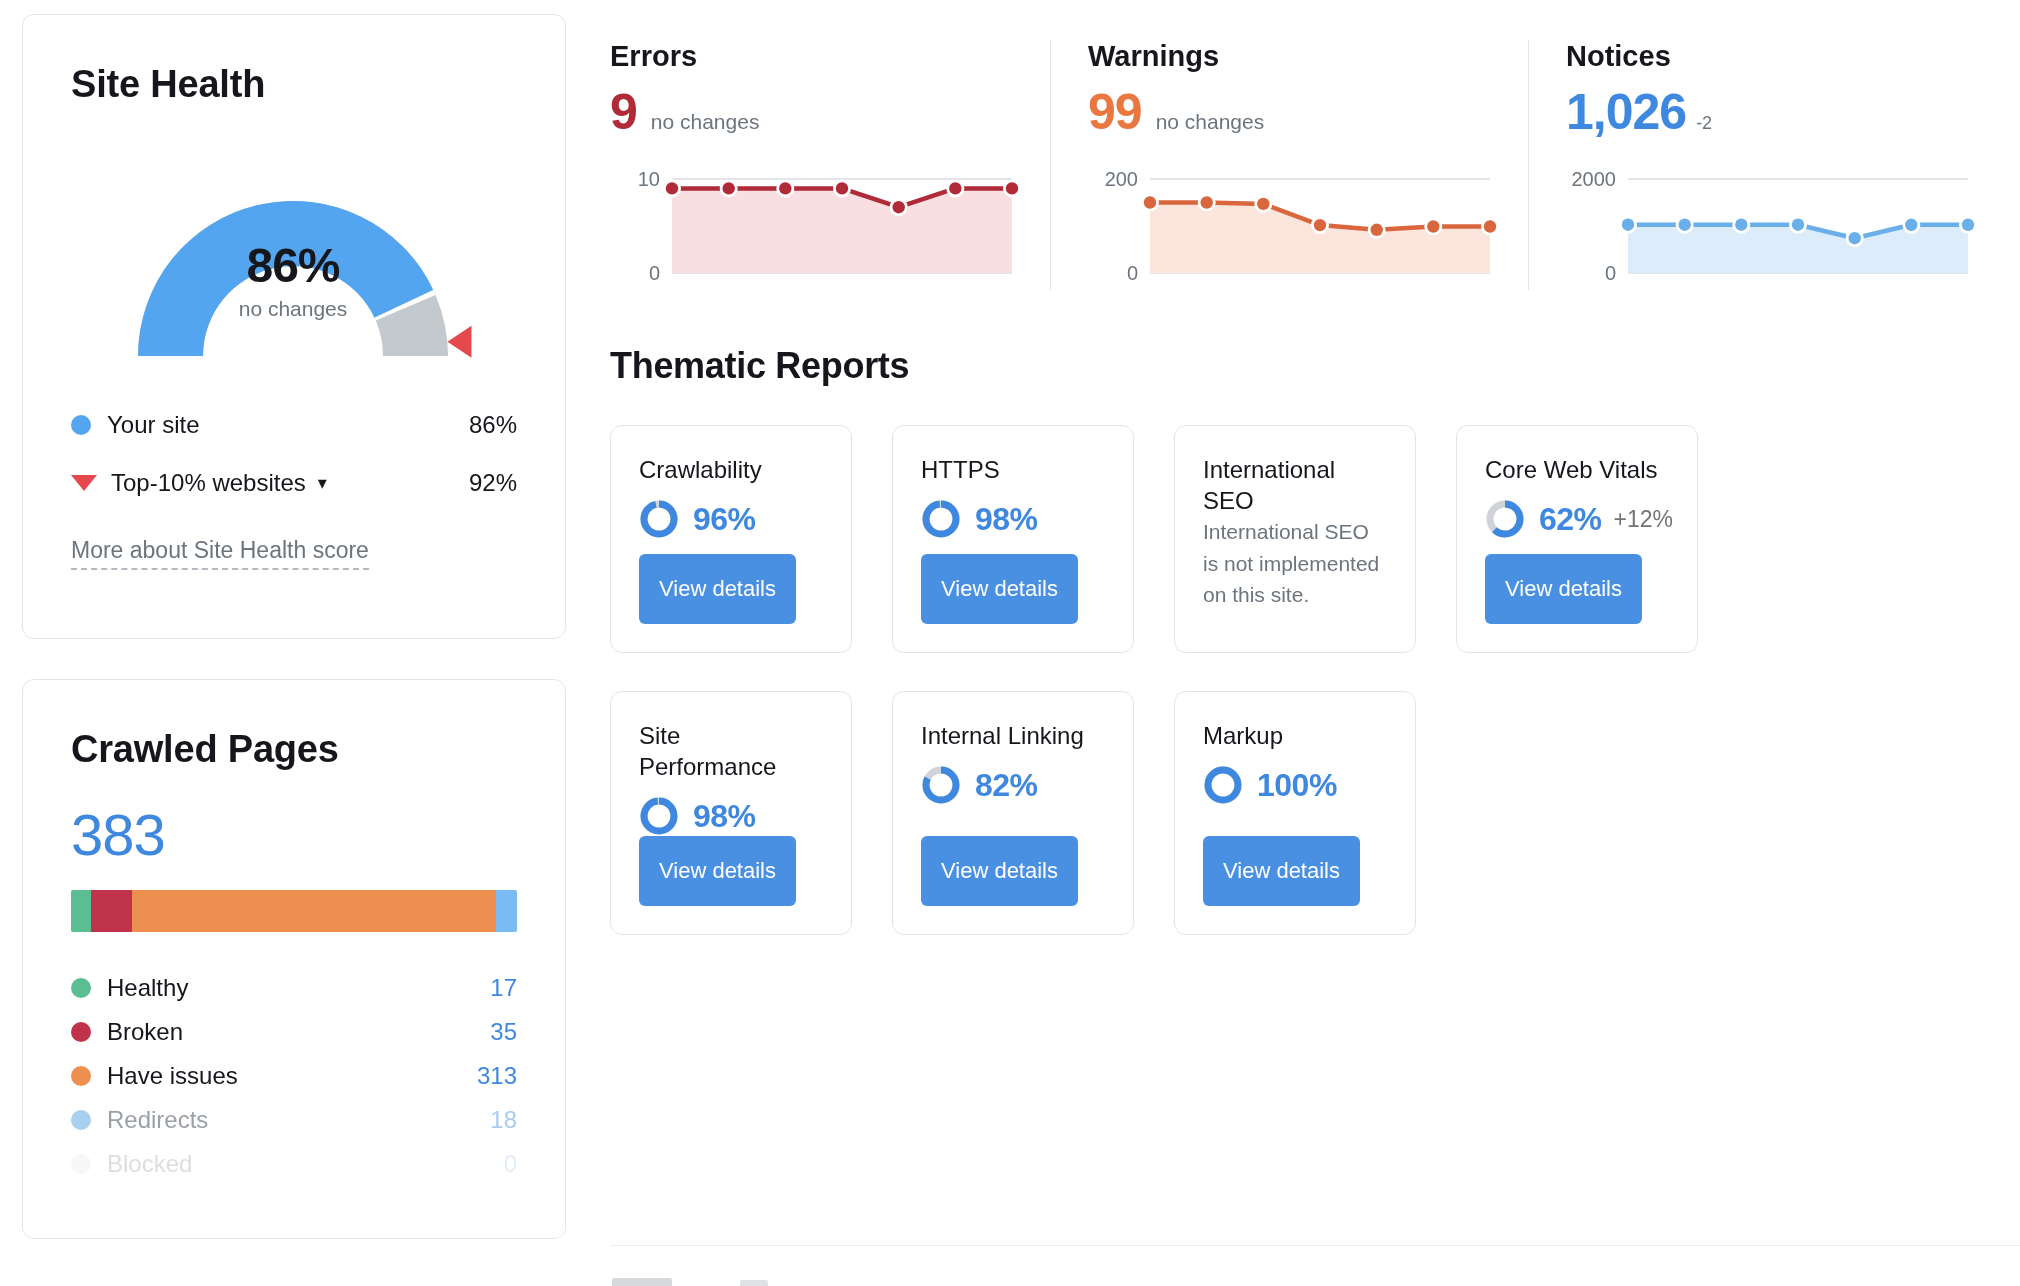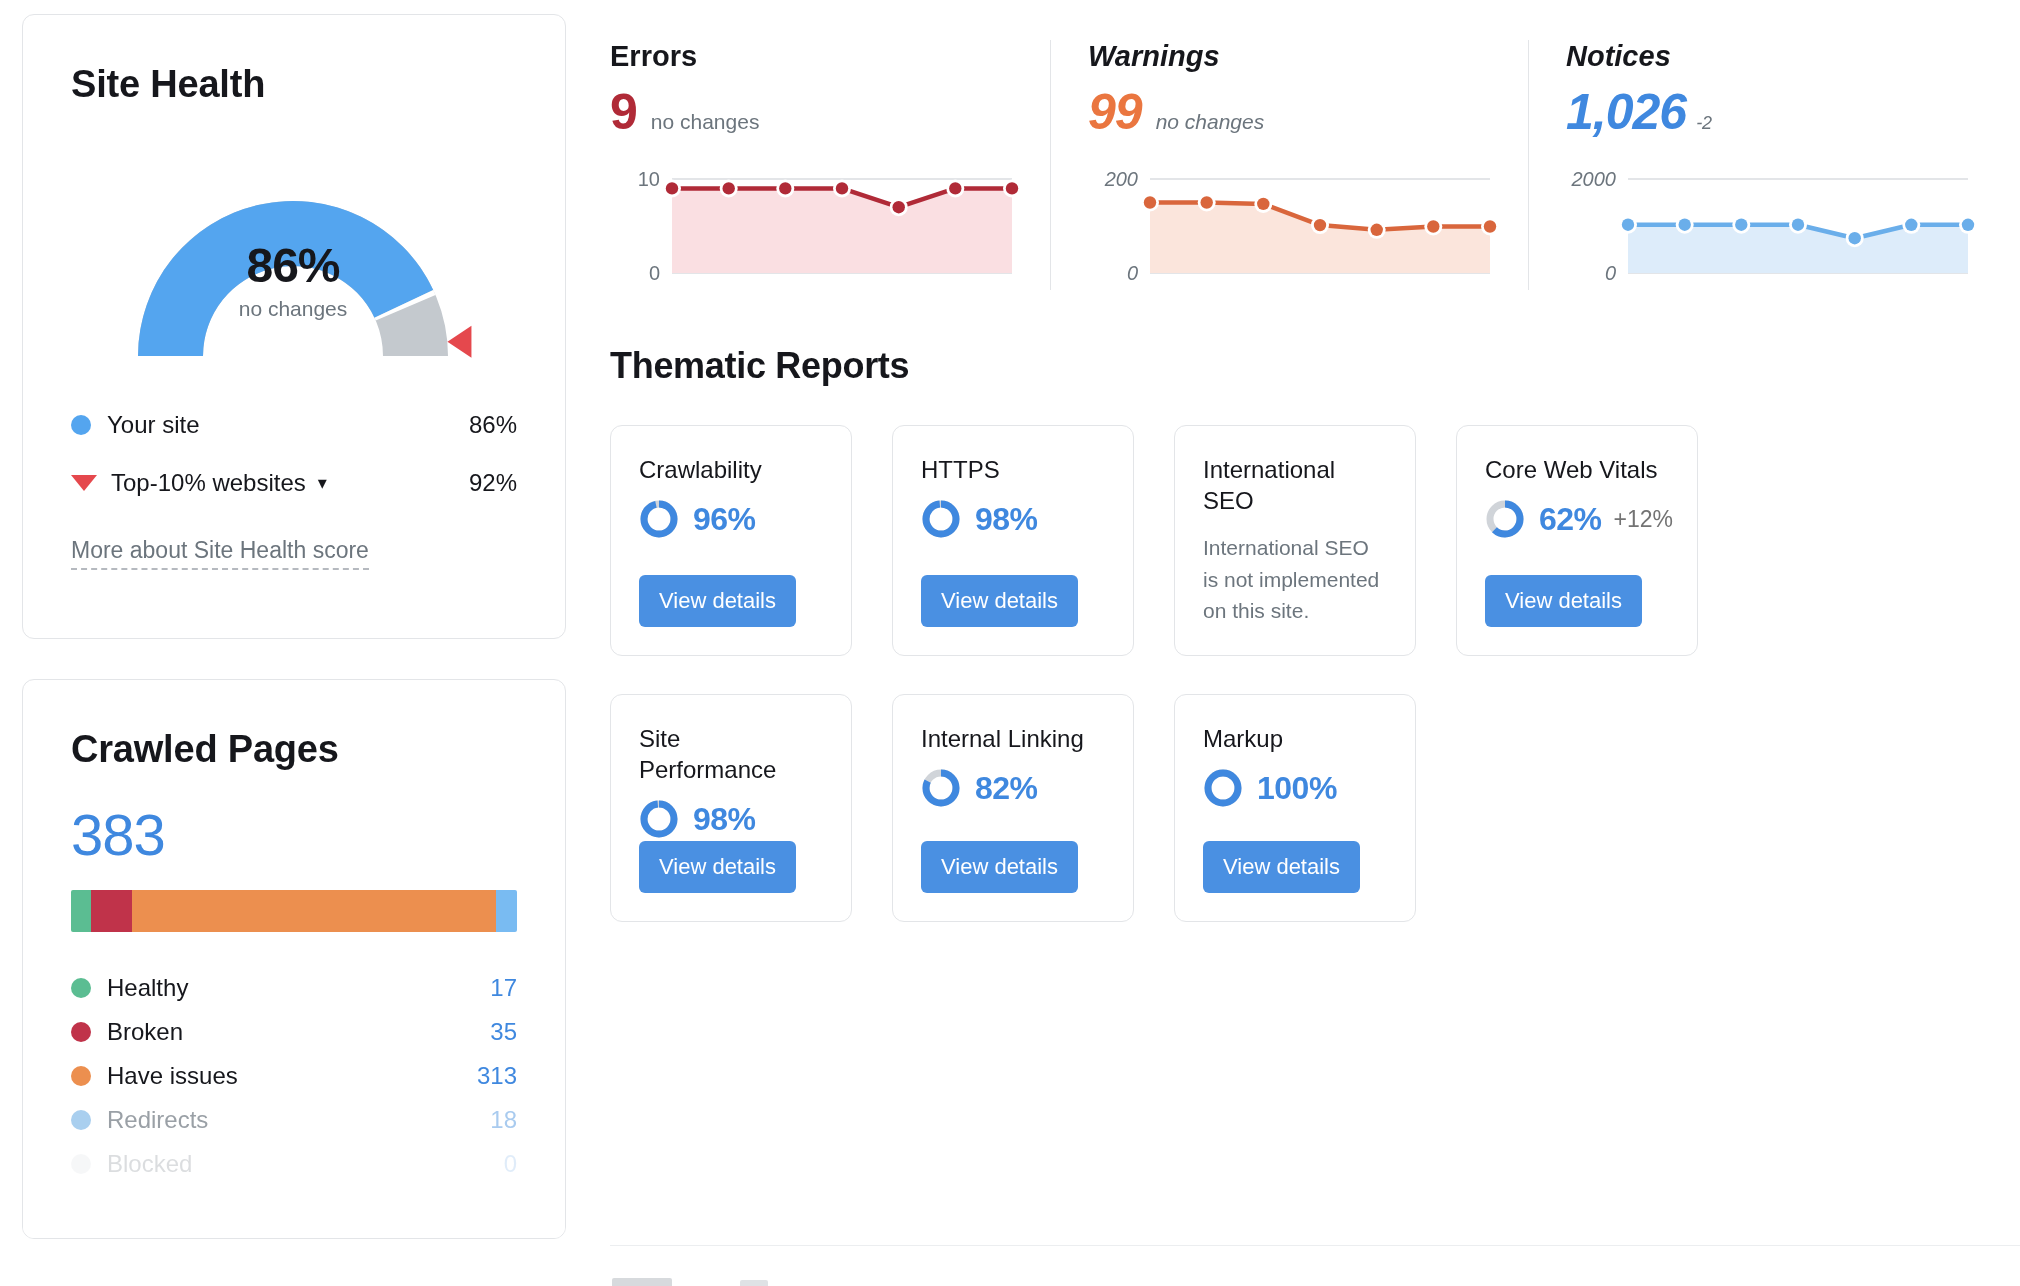--- a/index.html
+++ b/index.html
@@ -91,21 +91,21 @@
     position: absolute; left: 0; right: 0; bottom: 0; height: 60px;
     background: linear-gradient(to bottom, rgba(255,255,255,0), #fff 85%);
     pointer-events: none;
   }
 
   
   .right { position: absolute; left: 610px; top: 40px; width: 1390px; }
 
   .metrics { display: flex; }
   .metric { position: relative; padding-right: 10px; }
-  .metric + .metric { padding-left: 38px; font-style: italic; }
+  .metric + .metric { padding-left: 38px; }
   .vdivider {
     position: absolute; left: 0; top: 0; width: 1px; height: 250px; background: #e3e5e8;
   }
   .metric-title { font-size: 29px; font-weight: bold; color: #16171c; }
   .metric-numline { display: flex; align-items: baseline; margin-top: 10px; }
   .metric-num { font-size: 50px; font-weight: bold; letter-spacing: -1px; }
   .metric-delta { font-size: 21px; color: #6c757d; margin-left: 14px; }
   .metric-delta.small { font-size: 18px; margin-left: 10px; }
 
   .spark { margin-top: 28px; position: relative; }
@@ -119,27 +119,27 @@
     width: 242px; min-height: 228px;
     border: 1px solid #e3e5e8; border-radius: 12px;
     background: #fff;
     padding: 28px 26px 28px 28px;
     display: flex; flex-direction: column;
   }
   .tcard-name { font-size: 24px; color: #16171c; line-height: 1.3; }
   .tcard-score { display: flex; align-items: center; margin-top: 14px; }
   .tcard-pct { font-size: 32px; font-weight: bold; color: #3f88df; margin-left: 14px; letter-spacing: -0.5px; }
   .tcard-chg { font-size: 23px; color: #737373; margin-left: 12px; }
-  .tcard-desc { font-size: 21px; color: #6c757d; line-height: 1.5; margin-top: 16px; }
+  .tcard-desc { font-size: 21px; color: #6c757d; line-height: 1.5; }
   .btn {
     margin-top: auto;
     background: #4a90e2; color: #fff;
     border: none; border-radius: 6px;
     font-size: 22px; font-family: inherit;
-    padding: 13px 20px; cursor: pointer;
+    padding: 22px 20px; cursor: pointer;
     align-self: flex-start;
   }
   .donut { flex: 0 0 auto; }
 
   .bottom-divider {
     position: absolute; left: 610px; right: 0; top: 1245px; height: 1px; background: #eceef0;
   }
   .bottom-ghost { position: absolute; left: 612px; top: 1278px; width: 280px; height: 14px; }
   .bottom-ghost .g1 { position:absolute; left:0; top:0; width:60px; height:12px; background:#d7dadd; border-radius:2px; }
   .bottom-ghost .g2 { position:absolute; left:128px; top:2px; width:28px; height:10px; background:#dfe2e5; border-radius:2px; }

